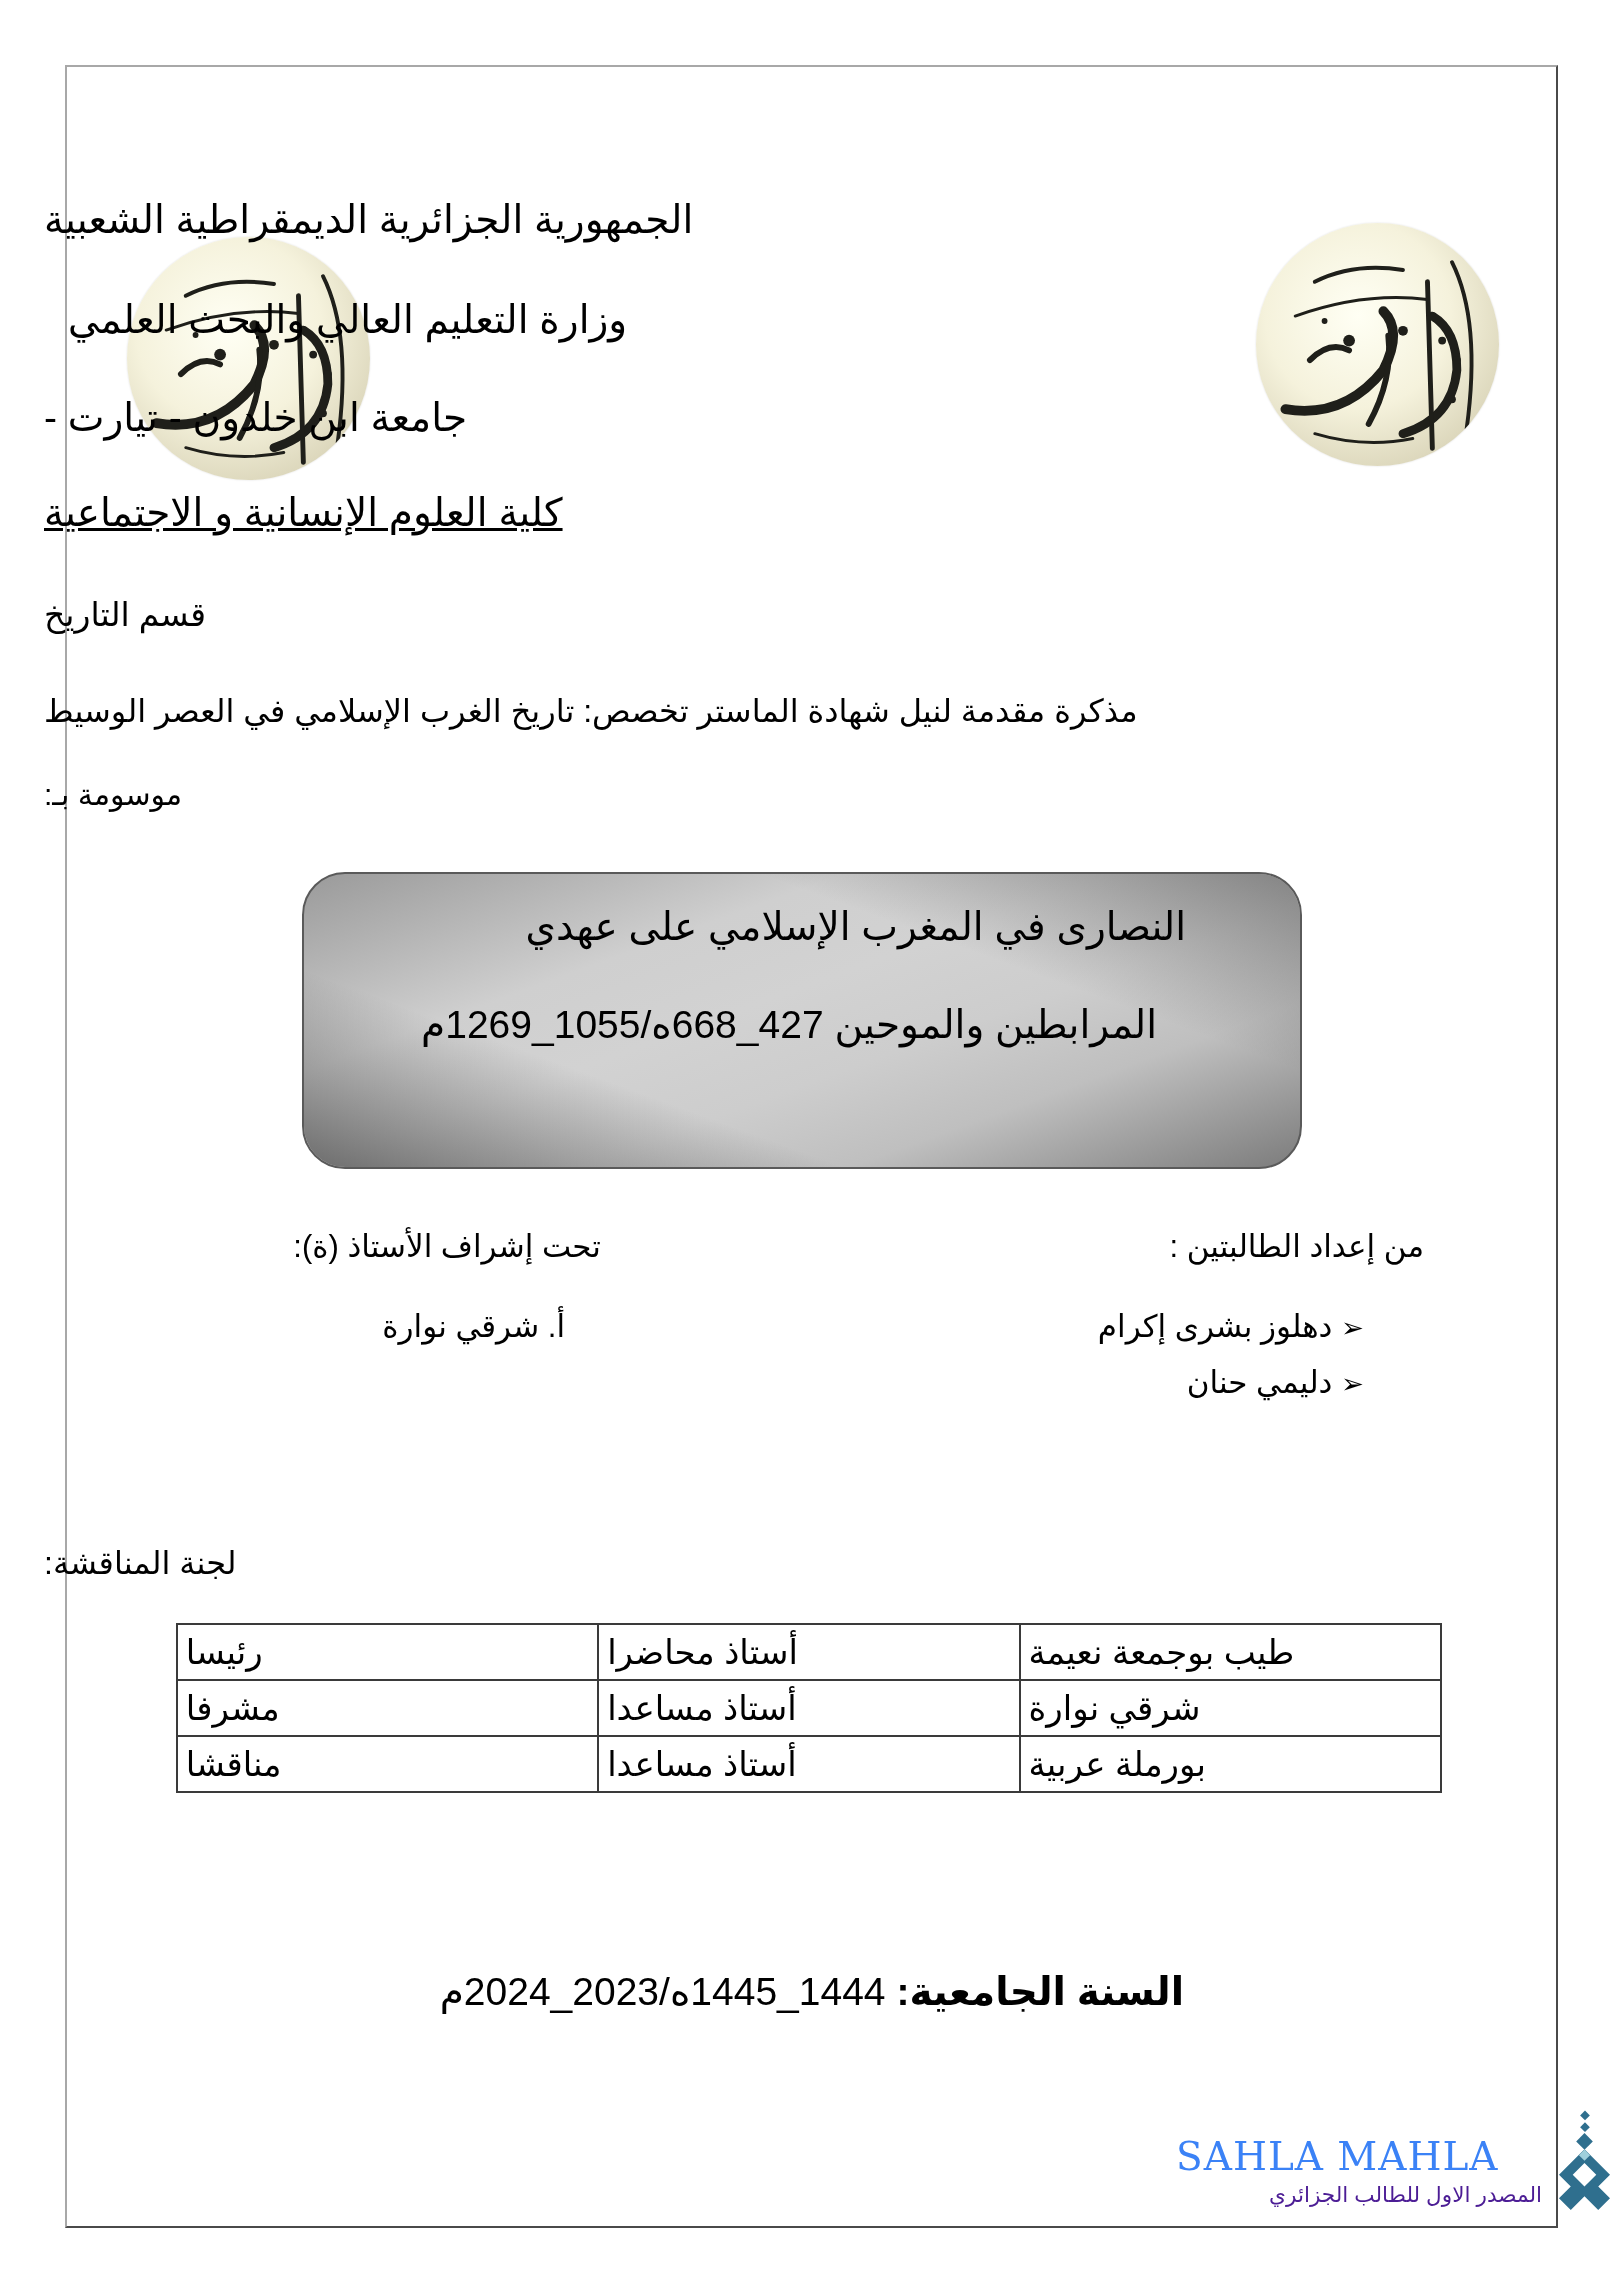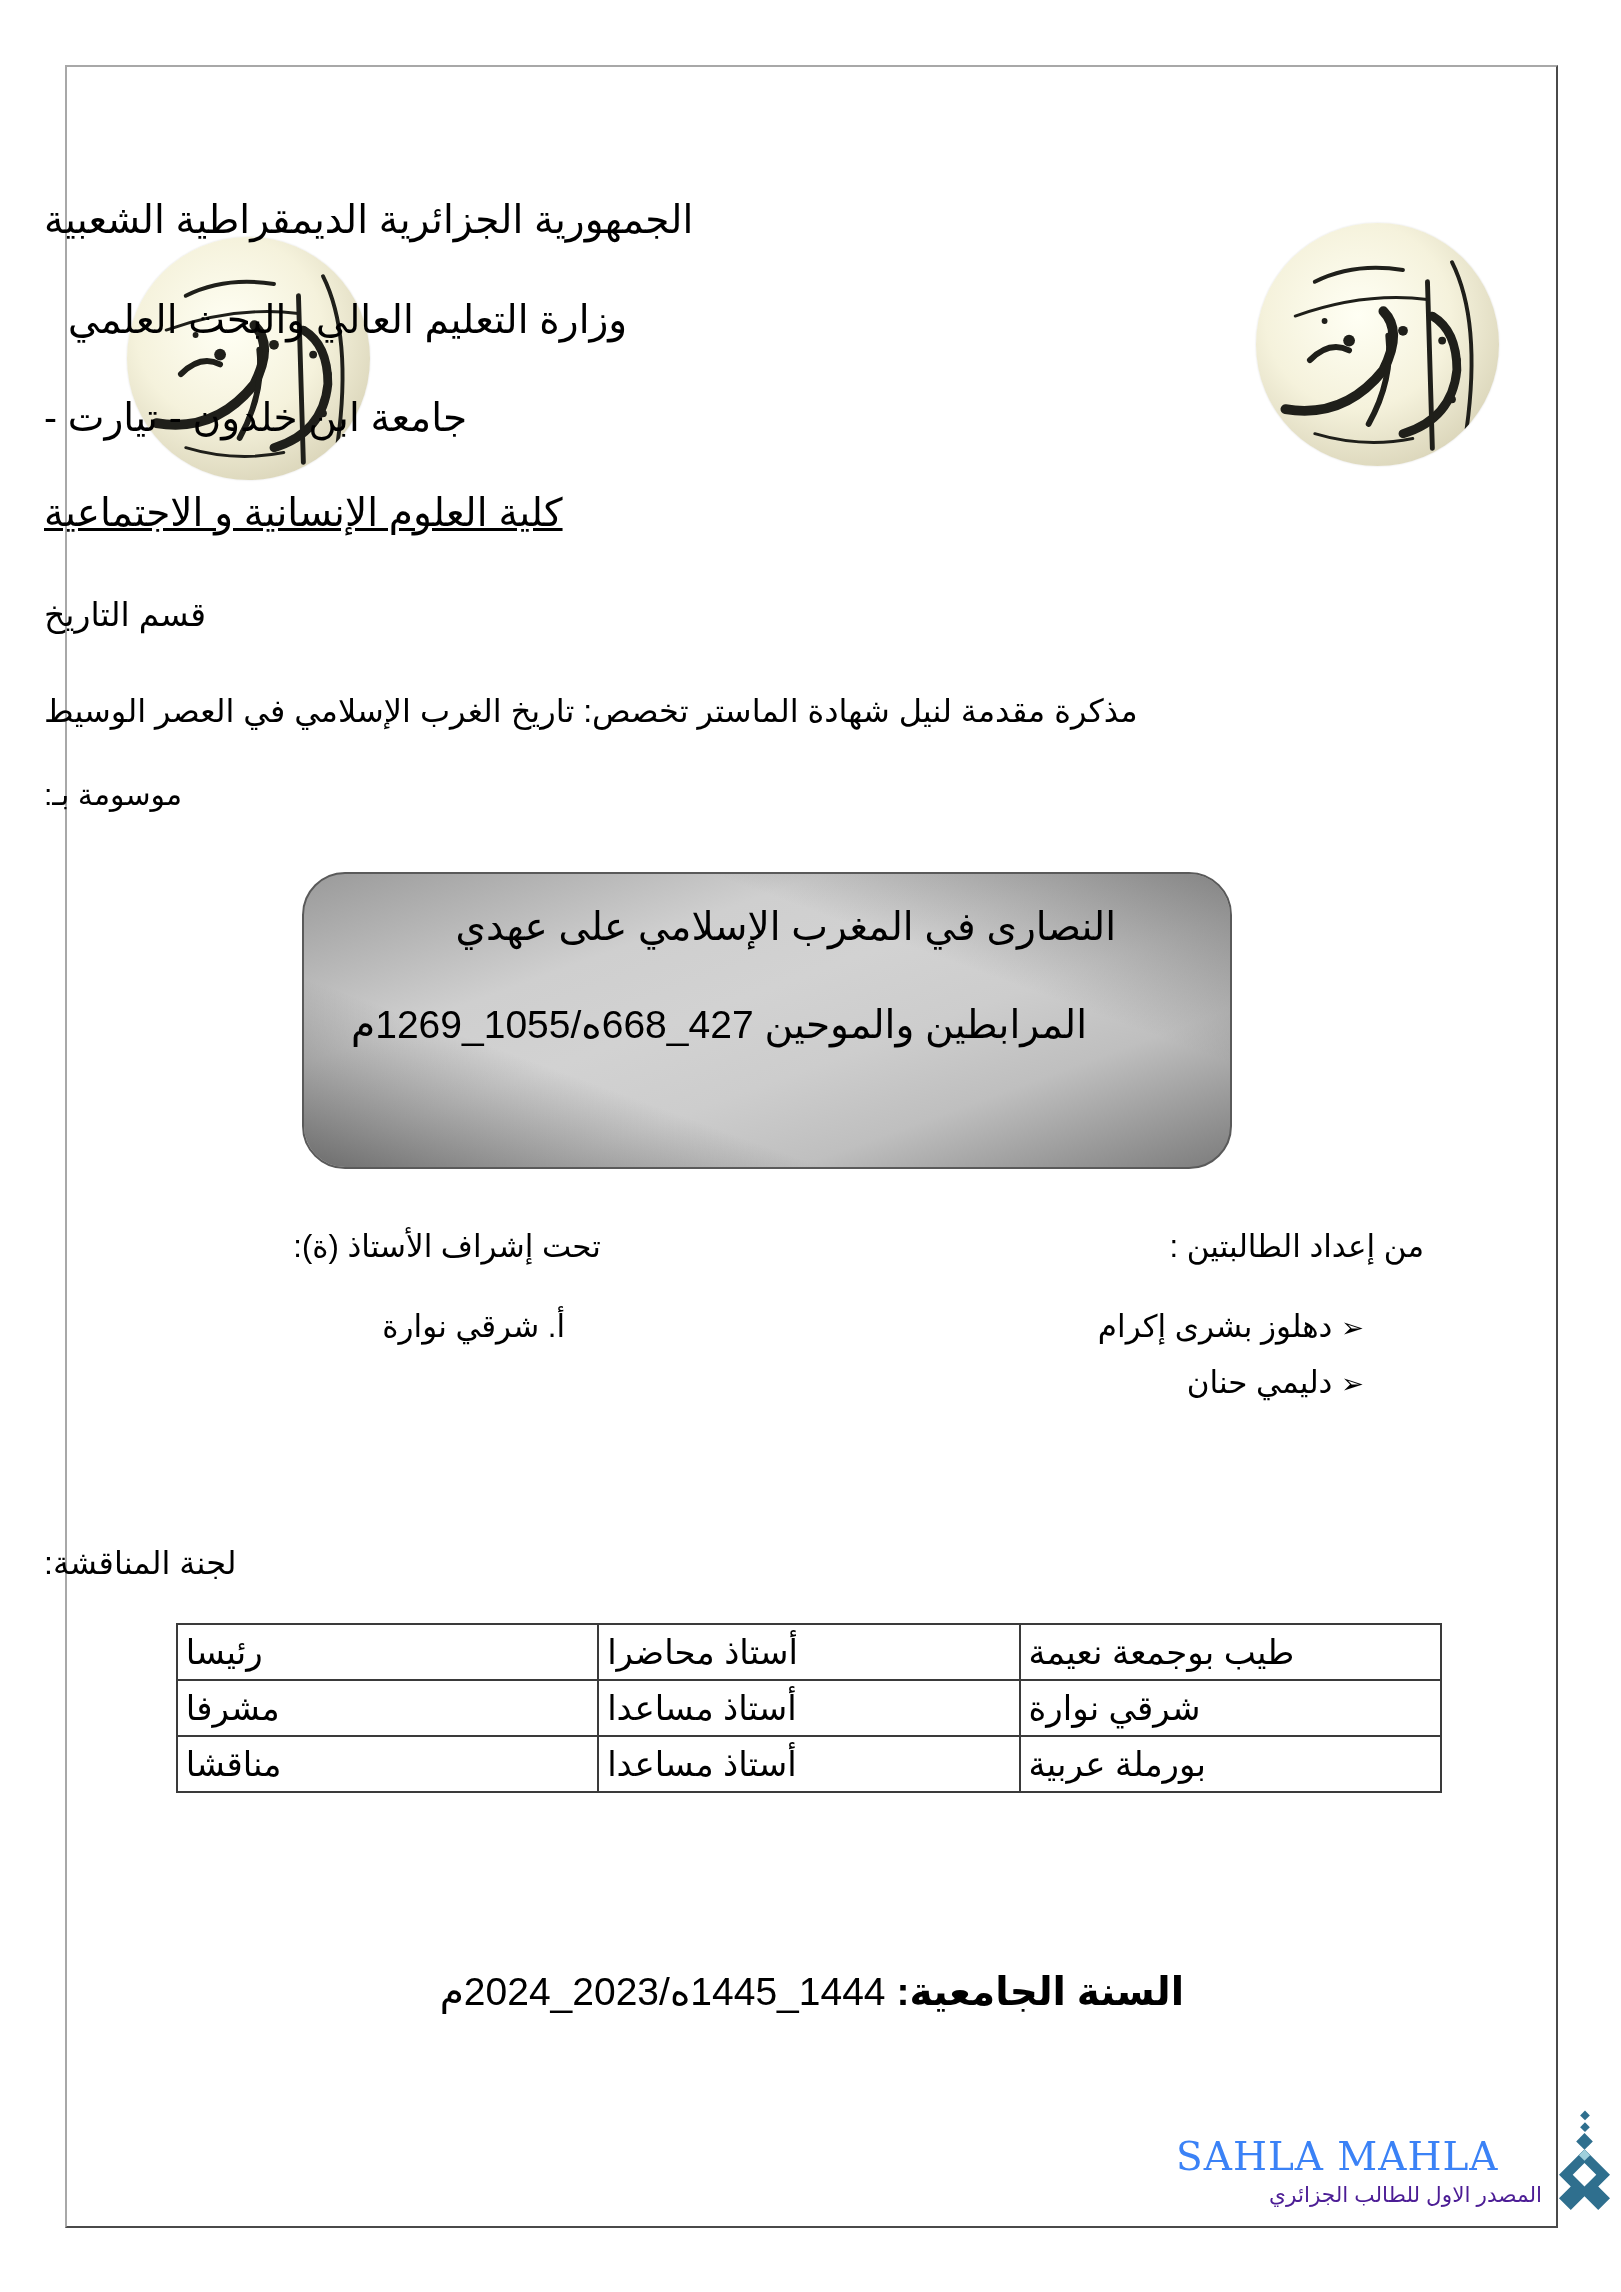--- a/index.html
+++ b/index.html
@@ -21,21 +21,21 @@
   }
   .center { left: 0; width: 1621px; }
   .logo {
     position: absolute; width: 243px; height: 243px; border-radius: 50%;
     background: radial-gradient(circle at 42% 38%, #fffff4 0%, #f5f2dc 45%, #ddd8bd 75%, #b9b49c 100%);
     overflow: hidden;
     box-shadow: 0 0 2px rgba(0,0,0,0.15);
   }
   .logo svg { position: absolute; left: 0; top: 0; }
   .title-box {
-    position: absolute; left: 302px; top: 872px; width: 930px; height: 297px;
+    position: absolute; left: 302px; top: 872px; width: 1000px; height: 297px;
     border: 2px solid #5a5a5a; border-radius: 43px;
     background: linear-gradient(160deg, #9a9a9a 0%, #cfcfcf 30%, #d2d2d2 45%, #cdcdcd 60%, #bfbfbf 75%, #7c7c7c 100%);
     box-sizing: border-box; overflow: hidden;
   }
   .title-box::before {
     content: ""; position: absolute; inset: 0;
     background: linear-gradient(20deg, rgba(90,90,90,0.85) 0%, rgba(140,140,140,0.0) 30%, rgba(0,0,0,0) 70%, rgba(100,100,100,0.7) 100%);
     pointer-events: none;
   }
   .box-line { position: absolute; white-space: nowrap; direction: rtl; font-size: 39px; line-height: 1; }

